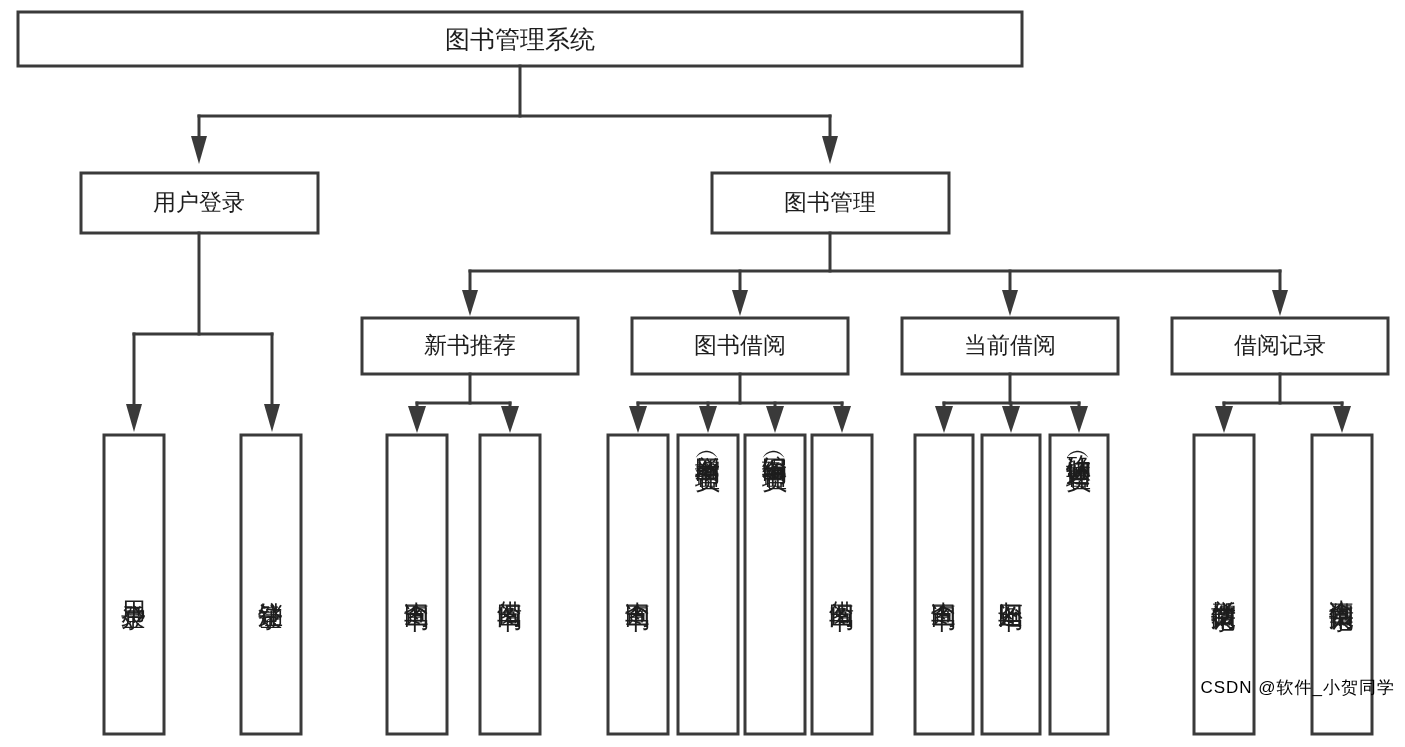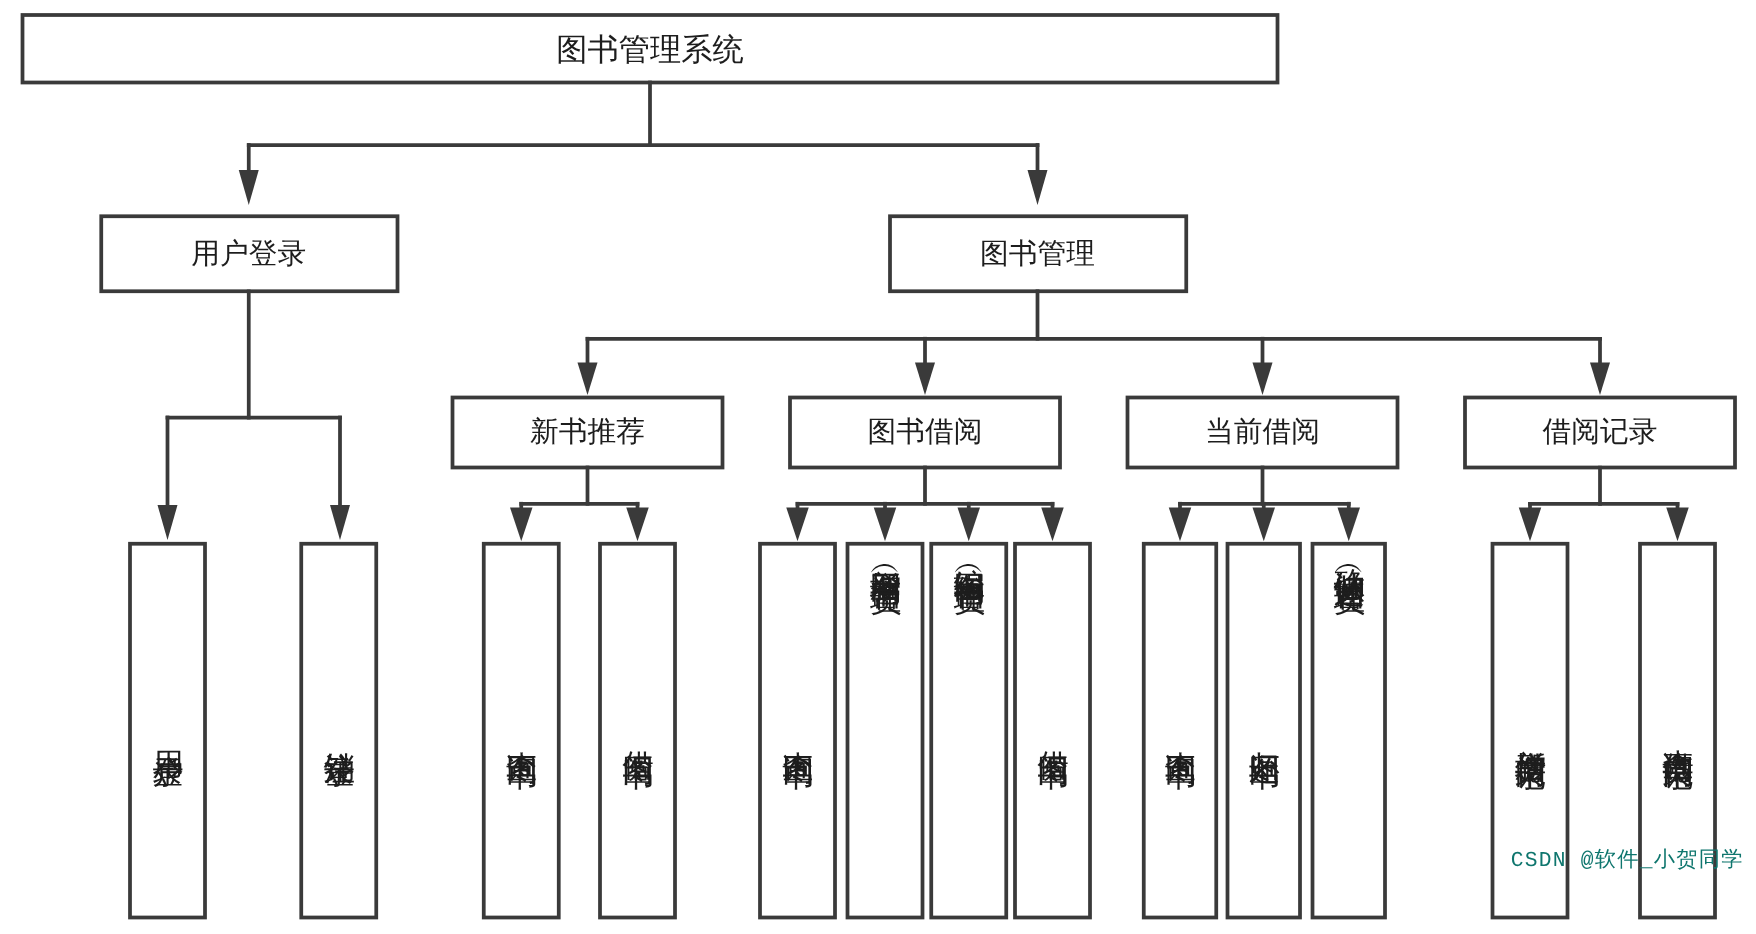--- a/index.html
+++ b/index.html
@@ -66,23 +66,23 @@
     line-height: 1.12;
     letter-spacing: 2px;
     color: #1d1d1d;
     white-space: nowrap;
     text-align: center;
   }
   #watermark {
     position: absolute;
     right: 10px;
     bottom: 6px;
-    font-family: Liberation Mono, monospace;
+    font-family: Liberation Sans, sans-serif;
     font-size: 17px;
-    color: #0f766e;
+    color: #000000;
     letter-spacing: 1px;
     white-space: nowrap;
   }
 </style>
 </head>
 <body>
 
 <div id="diagram-root">
 
   <svg id="flow" viewBox="0 0 1405 747" xmlns="http://www.w3.org/2000/svg">

